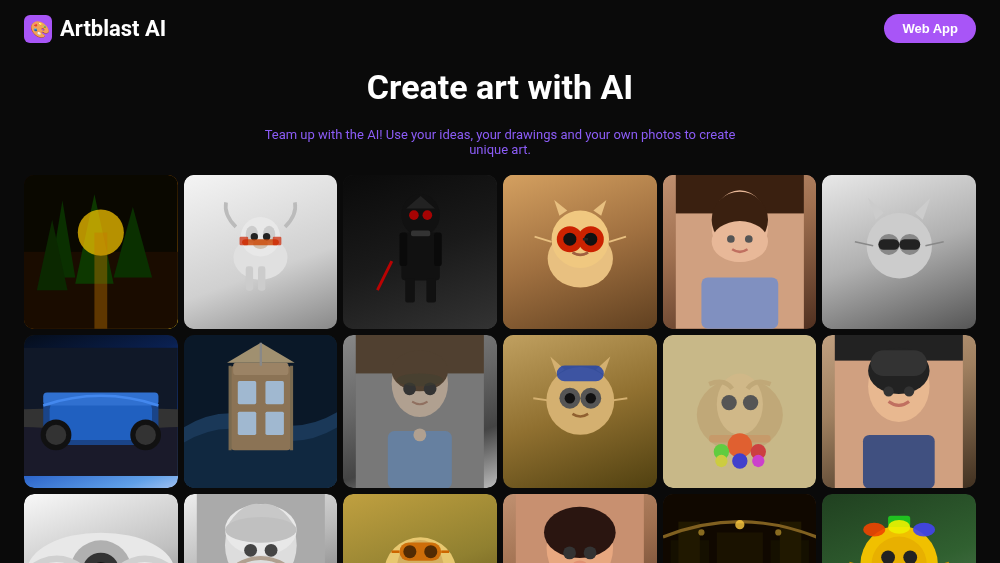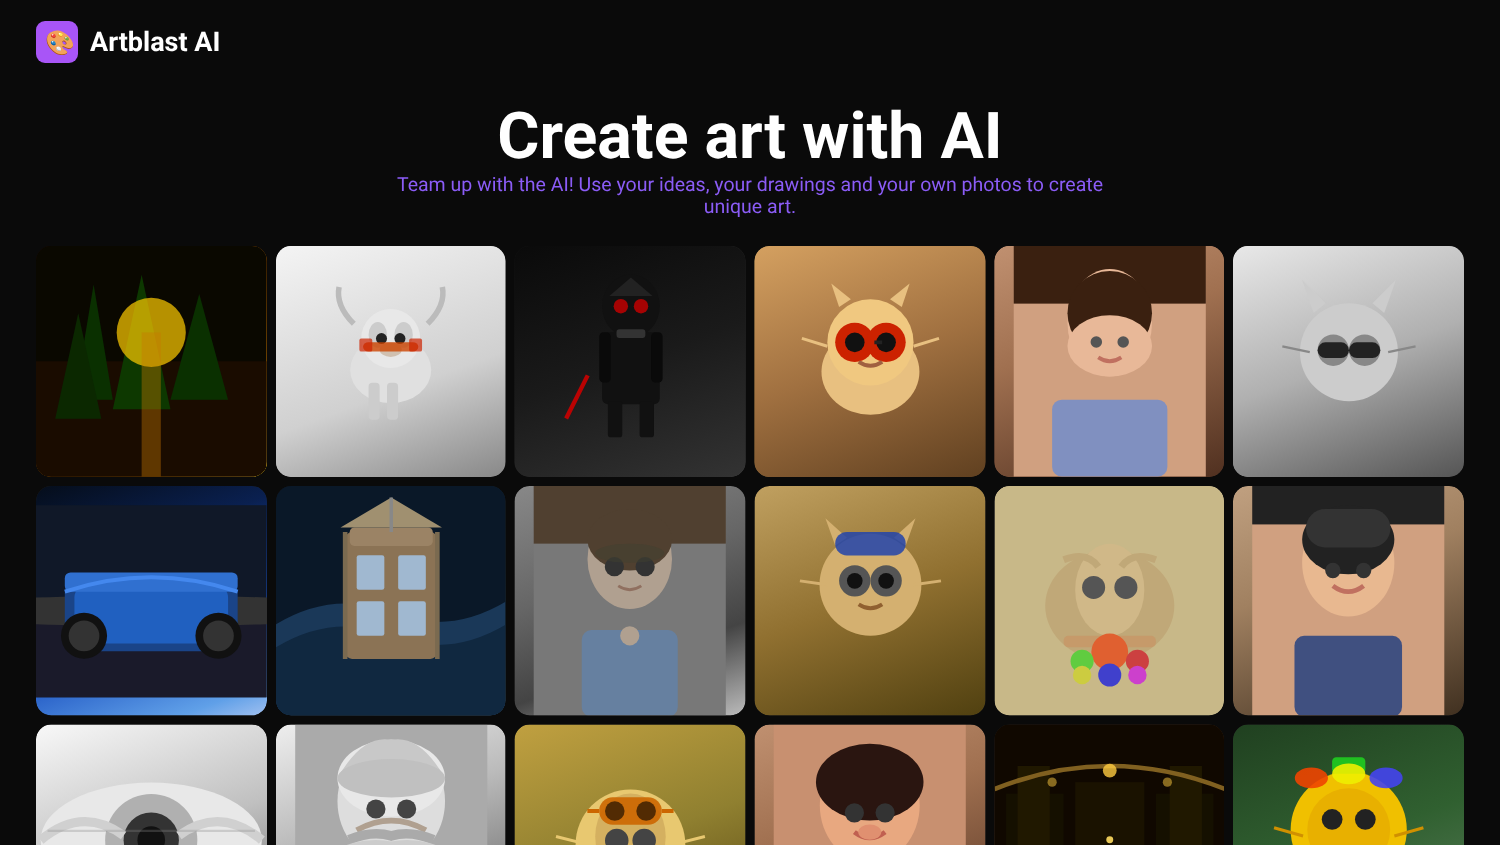--- a/index.html
+++ b/index.html
@@ -27,21 +27,21 @@
       align-items: center;
       gap: 8px;
     }
 
     .logo-icon {
       width: 28px;
       height: 28px;
     }
 
     .logo-text {
-      font-size: 18px;
+      font-size: 22px;
       font-weight: 700;
       color: #ffffff;
     }
 
     .web-app-btn {
       background: #a855f7;
       color: #ffffff;
       border: none;
       border-radius: 20px;
       padding: 7px 18px;
@@ -50,24 +50,24 @@
       cursor: pointer;
     }
 
     
     .hero {
       text-align: center;
       padding: 10px 20px 18px;
     }
 
     .hero h1 {
-      font-size: 43px;
+      font-size: 34px;
       font-weight: 700;
       color: #ffffff;
-      margin-bottom: 0;
+      margin-bottom: 20px;
     }
 
     .hero p {
       font-size: 13px;
       color: #8b5cf6;
       max-width: 480px;
       margin: 0 auto;
     }
 
     
@@ -121,20 +121,21 @@
 <body>
 
 <header>
   <div class="logo-area">
     <svg class="logo-icon" viewBox="0 0 28 28" fill="none" xmlns="http://www.w3.org/2000/svg">
       <rect width="28" height="28" rx="6" fill="#a855f7"></rect>
       <text x="6" y="20" font-size="16" fill="white">🎨</text>
     </svg>
     <span class="logo-text">Artblast AI</span>
   </div>
+  <button class="web-app-btn">Web App</button>
 </header>
 
 <section class="hero">
   <h1>Create art with AI</h1>
   <p>Team up with the AI! Use your ideas, your drawings and your own photos to create unique art.</p>
 </section>
 
 <div class="gallery">
 
   <div class="gallery-item img-forest">

